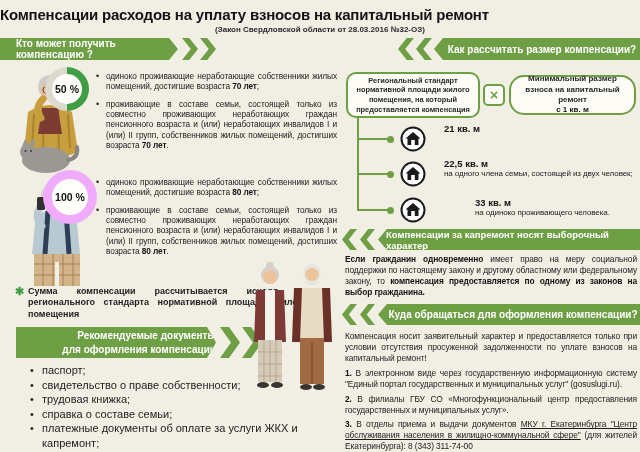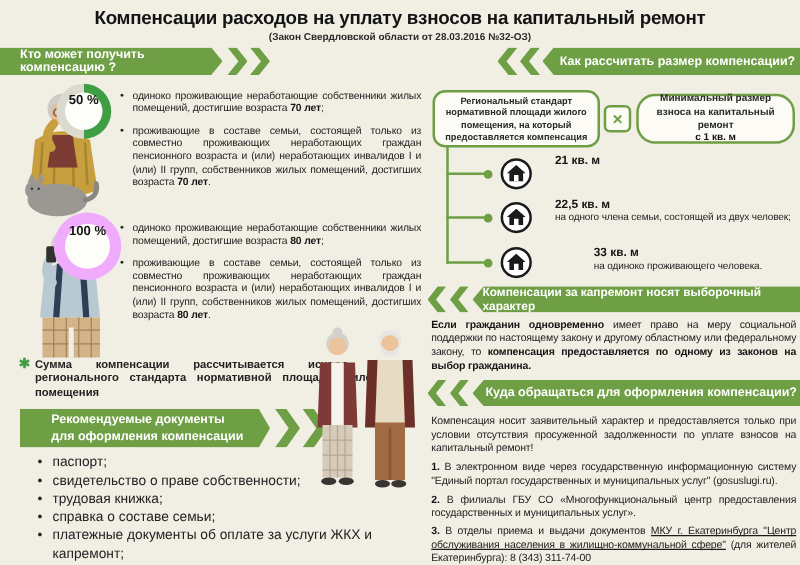--- a/index.html
+++ b/index.html
@@ -1,36 +1,36 @@
 <!DOCTYPE html>
 <html><head>
 <meta charset="utf-8">
 <style>
   html,body{margin:0;padding:0;}
   body{width:640px;height:452px;font-family:"Liberation Sans",sans-serif;background:#f1eee4;color:#222;}
   #root{position:relative;width:640px;height:452px;overflow:hidden;background:#f1eee4;}
   .abs{position:absolute;}
   
-  .title{top:6px;left:0;width:640px;text-align:center;font-size:15px;font-weight:bold;color:#141414;letter-spacing:-0.2px;}
+  .title{top:6px;left:0;width:640px;font-size:15px;font-weight:bold;color:#141414;letter-spacing:-0.2px;}
   .subtitle{top:25px;left:0;width:640px;text-align:center;font-size:8px;font-weight:bold;color:#2a2a2a;}
   
   .banner{background:#6f9f45;color:#fff;font-weight:bold;display:flex;align-items:center;}
   .bar-right{clip-path:polygon(0 0,calc(100% - 9px) 0,100% 50%,calc(100% - 9px) 100%,0 100%);}
   .bar-left{clip-path:polygon(0 50%,9px 0,100% 0,100% 100%,9px 100%);}
   .chev{background:#6f9f45;}
   .chev-r{clip-path:polygon(0 0,45% 0,100% 50%,45% 100%,0 100%,55% 50%);}
   .chev-l{clip-path:polygon(100% 0,55% 0,0 50%,55% 100%,100% 100%,45% 50%);}
   .banner-who{top:38px;left:0;width:178px;height:22px;font-size:10px;padding-left:16px;box-sizing:border-box;}
   .banner-how{top:38px;left:434px;width:206px;height:22px;font-size:10px;justify-content:center;padding-left:10px;box-sizing:border-box;}
   .banner-selective{top:229px;left:378px;width:262px;height:21px;font-size:9.5px;justify-content:center;padding-left:8px;box-sizing:border-box;}
   .banner-where{top:304px;left:378px;width:262px;height:21px;font-size:10px;justify-content:center;padding-left:8px;box-sizing:border-box;}
-  .banner-docs{top:327px;left:16px;width:200px;height:31px;font-size:10px;padding-left:25px;box-sizing:border-box;flex-direction:column;align-items:flex-start;justify-content:center;line-height:1.35;}
+  .banner-docs{top:327px;left:16px;width:200px;height:31px;font-size:10px;padding-left:25px;box-sizing:border-box;flex-direction:column;align-items:flex-end;justify-content:center;line-height:1.35;}
   
   .donut{border-radius:50%;display:flex;align-items:center;justify-content:center;}
-  .donut .hole{background:#fdfdfa;border-radius:50%;display:flex;align-items:flex-start;justify-content:center;font-weight:bold;color:#141414;}
+  .donut .hole{background:#fdfdfa;border-radius:50%;display:flex;align-items:center;justify-content:center;font-weight:bold;color:#141414;}
   .donut-50{top:67px;left:45px;width:44px;height:44px;background:conic-gradient(#3f9e44 0 50%,#dcd9cf 50% 100%);}
   .donut-50 .hole{width:30px;height:30px;font-size:10.5px;}
   .donut-100{top:170px;left:43px;width:54px;height:54px;background:#f0abfc;}
   .donut-100 .hole{width:36px;height:36px;font-size:10.5px;}
   
   .bullets{left:96px;width:241px;}
   .b50{top:71px;}
   .b100{top:177px;}
   .bullets .item{display:grid;grid-template-columns:10px 1fr;margin-bottom:7px;}
   .bullets .item::before{content:"•";font-size:9px;line-height:1.25;}

